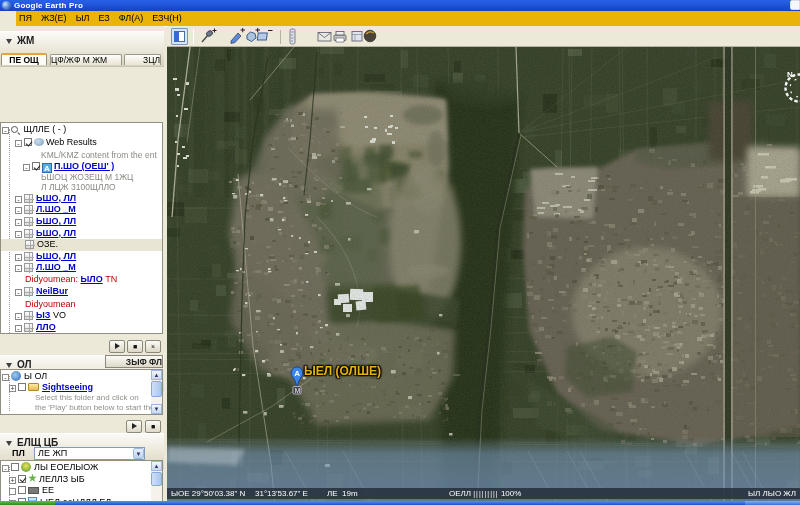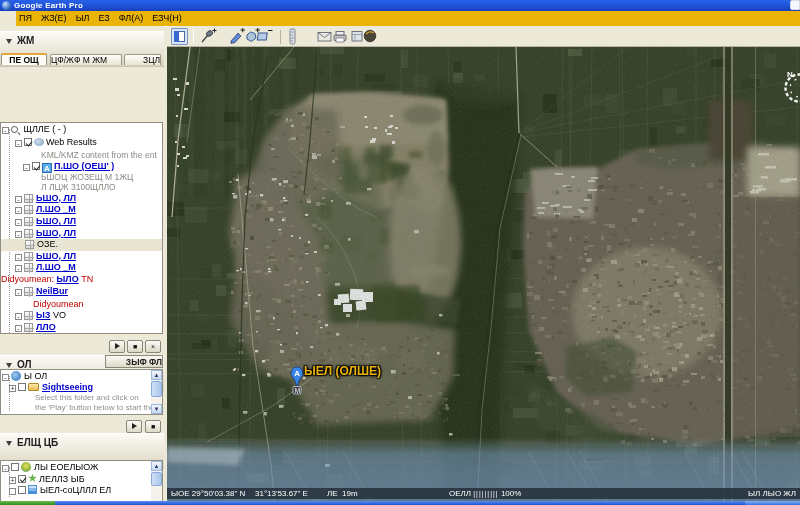--- a/index.html
+++ b/index.html
@@ -49,23 +49,23 @@
       <div class="trow" style="height:11.3px"><span style="margin-left:22px" class="exp">-</span><span class="cb ck"></span><span style="display:inline-block;width:10px;height:10px;background:#58aee8;border:1px solid #2a6ab0;color:#fff;font-size:8px;line-height:10px;text-align:center;vertical-align:-2px;margin-right:2px;font-weight:bold">A</span><span class="link">П.ШО (ОЕШ' )</span></div>
       <div class="trow" style="height:10px;color:#8a8a84;margin-left:40px;font-size:8.5px">ЬШОЦ ЖОЗЕЩ М 1ЖЦ</div>
       <div class="trow" style="height:10.5px;color:#8a8a84;margin-left:40px;font-size:8.5px">Л ЛЦЖ 3100ЩЛЛО</div>
       <div class="trow"><span style="margin-left:14px" class="exp">-</span><span class="grid"></span><span class="link"><b>ЬШО</b>, ЛЛ</span></div>
       <div class="trow"><span style="margin-left:14px" class="exp">-</span><span class="grid"></span><span class="link">Л.ШО _М</span></div>
       <div class="trow"><span style="margin-left:14px" class="exp">-</span><span class="grid"></span><span class="link"><b>ЬШО</b>, ЛЛ</span></div>
       <div class="trow"><span style="margin-left:14px" class="exp">-</span><span class="grid"></span><span class="link"><b>ЬШО</b>, <b>ЛЛ</b></span></div>
       <div class="trow"><span style="background:#e9e5d4;position:absolute;left:0;right:0;top:0;bottom:0"></span><span style="position:relative;margin-left:24px"><span class="grid"></span>ОЗЕ.</span></div>
       <div class="trow"><span style="margin-left:14px" class="exp">-</span><span class="grid"></span><span class="link"><b>ЬШО</b>, ЛЛ</span></div>
       <div class="trow"><span style="margin-left:14px" class="exp">-</span><span class="grid"></span><span class="link">Л.ШО _М</span></div>
-      <div class="trow" style=""><span class="red">Didyoumean: <span class="link" style="color:#0000cc">ЫЛО</span> ТN</span></div>
+      <div class="trow" style="margin-left:24px"><span class="red">Didyoumean: <span class="link" style="color:#0000cc">ЫЛО</span> ТN</span></div>
       <div class="trow"><span style="margin-left:14px" class="exp">-</span><span class="grid"></span><span class="link">NeilBur</span></div>
-      <div class="trow" style="margin-left:32px;height:13px;line-height:14px"><span class="red">Didyoumean</span></div>
+      <div class="trow" style="margin-left:24px;height:13px;line-height:14px"><span class="red">Didyoumean</span></div>
       <div class="trow"><span style="margin-left:14px" class="exp">-</span><span class="grid"></span><span class="link">ЫЗ</span> VO</div>
       <div class="trow"><span style="margin-left:14px" class="exp">-</span><span class="grid"></span><span class="link">ЛЛО</span></div>
     </div>
   </div>
   <div style="position:absolute;top:313px;left:0;width:164px;height:13px">
     <div class="pbtn" style="left:109px"><span class="ptri"></span></div>
     <div class="pbtn" style="left:127px">■</div>
     <div class="pbtn" style="left:145px">×</div>
   </div>
   <div class="hdr" style="position:absolute;top:329px"><span class="tri"></span>ОЛ
@@ -83,25 +83,31 @@
       <div style="position:absolute;top:0;width:11px;height:10px;background:linear-gradient(180deg,#f2f6fd,#c6d8f2);border:1px solid #9db9dd;font-size:6px;text-align:center;line-height:9px;color:#336">▲</div>
       <div style="position:absolute;top:11px;width:11px;height:16px;background:linear-gradient(90deg,#cfe0f6,#a8c6ee);border:1px solid #89a8d8;border-radius:2px"></div>
       <div style="position:absolute;bottom:0;width:11px;height:10px;background:linear-gradient(180deg,#f2f6fd,#c6d8f2);border:1px solid #9db9dd;font-size:6px;text-align:center;line-height:9px;color:#336">▼</div>
     </div>
   </div>
   <div style="position:absolute;top:393px;left:0;width:164px;height:13px">
     <div class="pbtn" style="left:126px"><span class="ptri"></span></div>
     <div class="pbtn" style="left:145px">■</div>
   </div>
   <div class="hdr" style="position:absolute;top:407px"><span class="tri"></span>ЕЛЩ ЦБ</div>
+  <div style="position:absolute;top:421px;left:0;width:164px;height:13px">
+    <div style="position:absolute;left:12px;top:1px;font-size:9px;font-weight:bold">ПЛ</div>
+    <div style="position:absolute;left:34px;top:0;width:111px;height:13px;background:#fff;border:1px solid #7f9db9;font-size:9px;line-height:11px;padding-left:3px">ЛЕ ЖП</div>
+    <div style="position:absolute;left:133px;top:1px;width:11px;height:11px;background:linear-gradient(180deg,#e8f0fb,#bcd2ee);border:1px solid #9db9dd;border-radius:2px;font-size:6px;color:#335;text-align:center;line-height:10px">▼</div>
+  </div>
   <div style="position:absolute;top:434px;left:0;width:163px;height:71px;background:#fff;border:1px solid #918f82;border-bottom:none;font-size:9px;overflow:hidden">
     <div id="tree3" style="position:relative;padding-top:1px">
       <div class="gl" style="top:6px"></div>
       <div class="trow"><span style="margin-left:1px" class="exp">-</span><span class="cb"></span><span style="display:inline-block;width:10px;height:10px;background:radial-gradient(circle at 50% 40%,#f0e060,#88b838 60%,#3a78c0);border-radius:50%;vertical-align:-2px;margin-right:3px"></span>ЛЫ ЕОЕЛЫОЖ</div>
       <div class="trow"><span style="margin-left:8px" class="exp">+</span><span class="cb ck"></span><span class="star"></span>ЛЕЛЛЗ ЫБ</div>
+      <div class="trow"><span style="margin-left:8px" class="exp">&nbsp;</span><span class="cb"></span><span style="display:inline-block;width:11px;height:7px;background:#787878;border:1px solid #555;vertical-align:-1px;margin-right:3px"></span>ЕЕ</div>
       <div class="trow"><span style="margin-left:8px" class="exp">&nbsp;</span><span class="cb"></span><span class="bld"></span>ЫЕЛ-соЦЛЛЛ ЕЛ</div>
     </div>
     <div style="position:absolute;right:0;top:0;width:11px;height:69px;background:#f4f2ea">
       <div style="position:absolute;top:0;width:11px;height:10px;background:linear-gradient(180deg,#f2f6fd,#c6d8f2);border:1px solid #9db9dd;font-size:6px;text-align:center;line-height:9px;color:#336">▲</div>
       <div style="position:absolute;top:11px;width:11px;height:14px;background:linear-gradient(90deg,#cfe0f6,#a8c6ee);border:1px solid #89a8d8;border-radius:2px"></div>
 
     </div>
   </div>
 </div>
 <div class="abs" id="toolbar">

